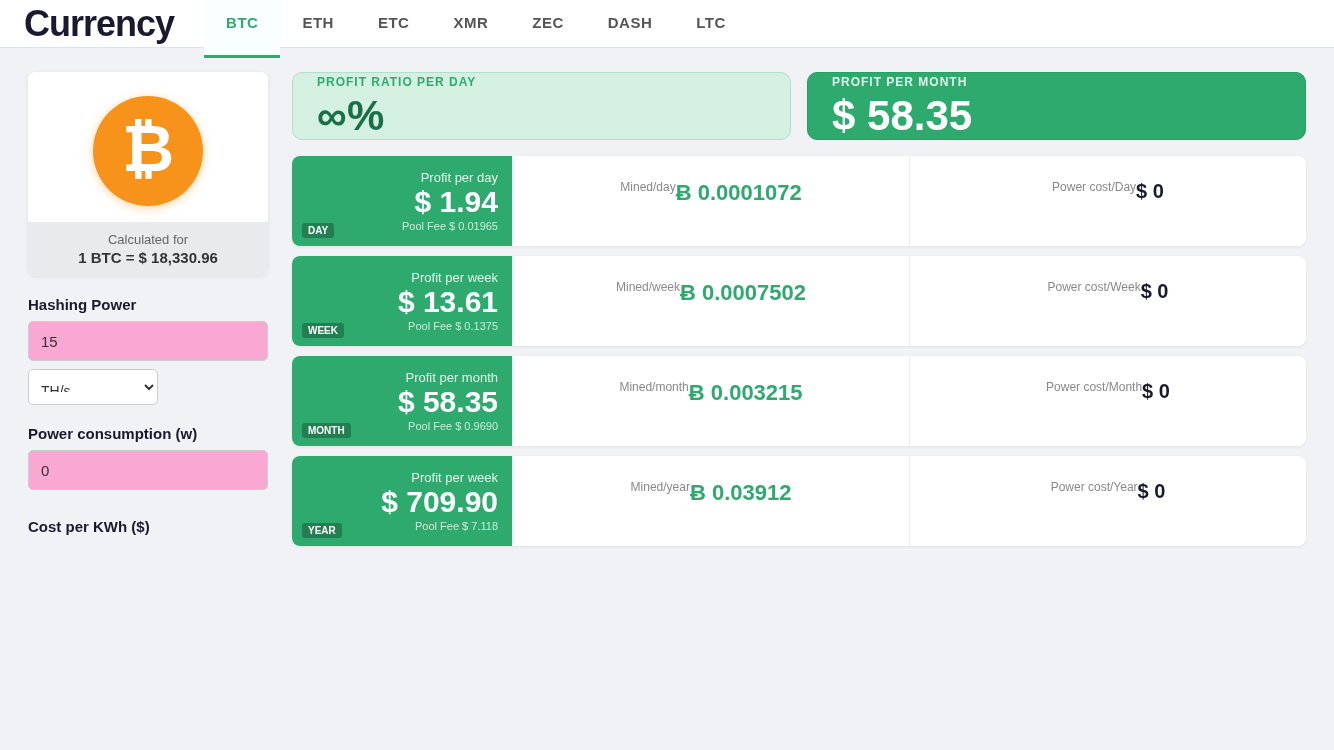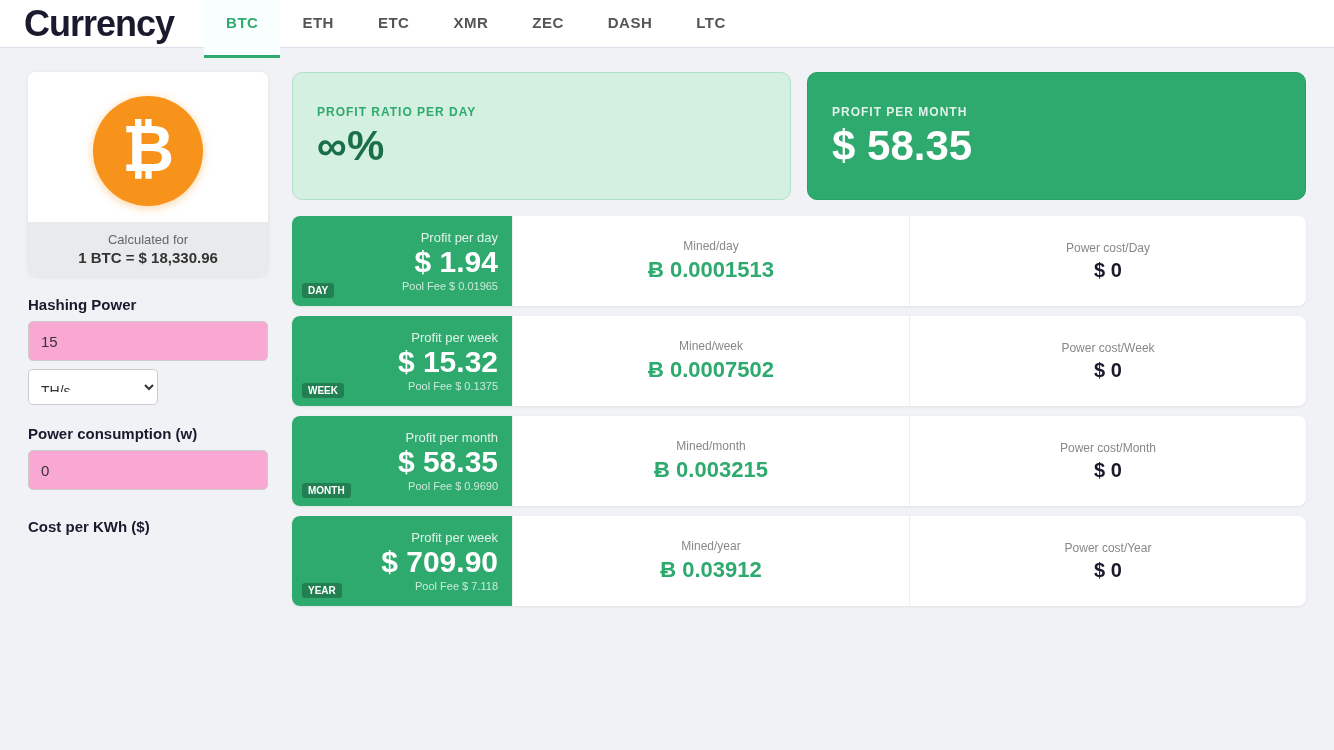--- a/index.html
+++ b/index.html
@@ -148,21 +148,21 @@
       gap: 16px;
     }
 
     
     .summary-row {
       display: flex;
       gap: 16px;
     }
     .summary-card {
       border-radius: 10px;
-      padding: 32px 24px;
+      padding: 2px 24px;
       flex: 1;
     }
     .summary-card.light {
       background: #d4f0e0;
       border: 1px solid #b2dfcc;
     }
     .summary-card.dark {
       background: #2eaa6e;
       border: 1px solid #27a060;
     }
@@ -234,25 +234,24 @@
     }
     .data-row-pool-fee {
       font-size: 11px;
       color: rgba(255,255,255,0.75);
       text-align: right;
       margin-top: 2px;
     }
     .data-row-cell {
       flex: 1;
       display: flex;
-      flex-direction: column;
+      flex-direction: row;
       justify-content: center;
-      padding: 2px 16px;
+      padding: 24px 16px;
       border-left: 1px solid #eee;
-      align-items: center;
     }
     .data-row-cell-label {
       font-size: 12px;
       color: #888;
       font-weight: 500;
       margin-bottom: 4px;
     }
     .data-row-cell-value {
       font-size: 22px;
       font-weight: 700;
@@ -332,31 +331,31 @@
 
     <div class="data-row">
       <div class="data-row-left">
         <div class="data-row-profit-label">Profit per day</div>
         <div class="data-row-profit-value">$ 1.94</div>
         <div class="data-row-pool-fee">Pool Fee $ 0.01965</div>
         <div class="data-row-period-badge">Day</div>
       </div>
       <div class="data-row-cell">
         <div class="data-row-cell-label">Mined/day</div>
-        <div class="data-row-cell-value">Ƀ 0.0001513</div>
+        <div class="data-row-cell-value">Ƀ 0.0001072</div>
       </div>
       <div class="data-row-cell">
         <div class="data-row-cell-label">Power cost/Day</div>
         <div class="data-row-cell-value dark">$ 0</div>
       </div>
     </div>
         <div class="data-row">
       <div class="data-row-left">
         <div class="data-row-profit-label">Profit per week</div>
-        <div class="data-row-profit-value">$ 15.32</div>
+        <div class="data-row-profit-value">$ 13.61</div>
         <div class="data-row-pool-fee">Pool Fee $ 0.1375</div>
         <div class="data-row-period-badge">Week</div>
       </div>
       <div class="data-row-cell">
         <div class="data-row-cell-label">Mined/week</div>
         <div class="data-row-cell-value">Ƀ 0.0007502</div>
       </div>
       <div class="data-row-cell">
         <div class="data-row-cell-label">Power cost/Week</div>
         <div class="data-row-cell-value dark">$ 0</div>

